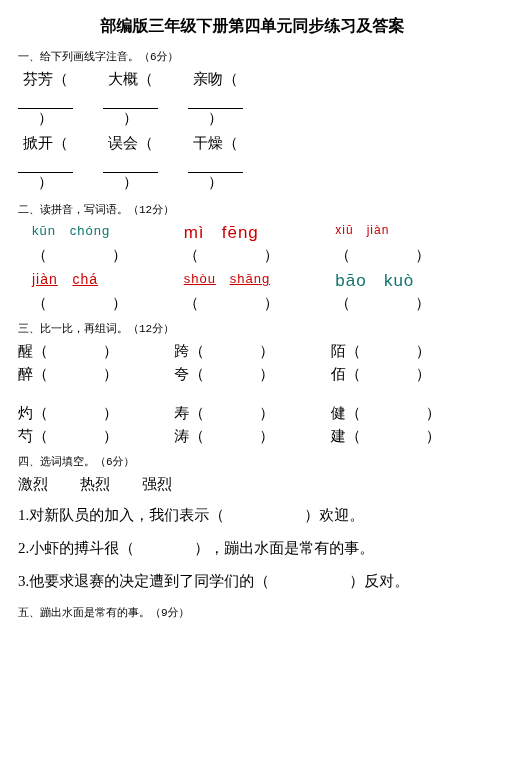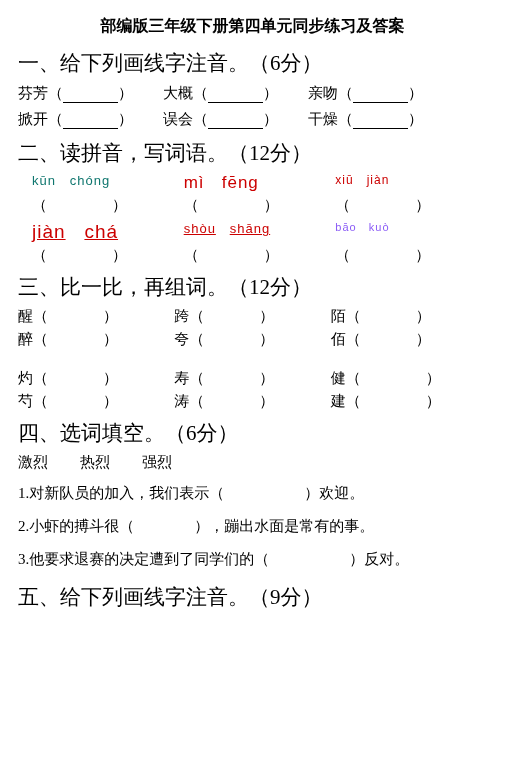--- a/index.html
+++ b/index.html
@@ -17,33 +17,35 @@
       padding: 10px 18px;
     }
     .title {
       text-align: center;
       font-size: 16px;
       font-weight: bold;
       margin-bottom: 12px;
       margin-top: 6px;
     }
     .section-title {
-      font-size: 21px;
+      font-size: 11px;
       margin: 8px 0 6px 0;
+      font-family: Liberation Mono, monospace;
     }
     .row {
       display: flex;
       align-items: center;
       margin: 4px 0;
       flex-wrap: wrap;
     }
     .paren-group {
       display: inline-flex;
       align-items: center;
       margin-right: 30px;
+      flex-direction: column;
     }
     .paren-blank {
       display: inline-block;
       width: 55px;
       height: 20px;
       border-bottom: 1px solid #000;
     }
     
     .word-options {
       display: flex;
@@ -126,27 +128,27 @@
     <span>）</span>
   </div>
   <div style="flex:1; display:flex; align-items:center;">
     <span>（</span>
     <span style="display:inline-block; width:65px; height:20px;"></span>
     <span>）</span>
   </div>
 </div>
 
 <div style="display:flex; margin: 4px 0 0 14px;">
-  <div style="flex:1; font-size:19px; color:#cc0000; font-family:Arial,sans-serif; letter-spacing:1px;">
+  <div style="flex:1; font-size:14px; color:#cc0000; font-family:Arial,sans-serif; letter-spacing:1px;">
     <span style="text-decoration: underline; text-decoration-color:#cc0000;">jiàn</span> &nbsp; <span style="text-decoration: underline; text-decoration-color:#cc0000;">chá</span>
   </div>
   <div style="flex:1; font-size:13px; color:#cc0000; font-family:Arial,sans-serif; letter-spacing:1px;">
     <span style="text-decoration: underline; text-decoration-color:#cc0000;">shòu</span> &nbsp; <span style="text-decoration: underline; text-decoration-color:#cc0000;">shāng</span>
   </div>
-  <div style="flex:1; font-size:11px; color:#8b5cf6; font-family:Arial,sans-serif; letter-spacing:1px;">
+  <div style="flex:1; font-size:17px; color:#0f766e; font-family:Arial,sans-serif; letter-spacing:1px;">
     bāo &nbsp; kuò
   </div>
 </div>
 
 <div style="display:flex; margin: 2px 0 8px 14px;">
   <div style="flex:1; display:flex; align-items:center;">
     <span>（</span>
     <span style="display:inline-block; width:65px; height:20px;"></span>
     <span>）</span>
   </div>
@@ -249,13 +251,13 @@
 <div class="fill-sentence">
   1.对新队员的加入，我们表示（<span style="display:inline-block; width:80px; height:18px;"></span>）欢迎。
 </div>
 <div class="fill-sentence">
   2.小虾的搏斗很（<span style="display:inline-block; width:60px; height:18px;"></span>），蹦出水面是常有的事。
 </div>
 <div class="fill-sentence">
   3.他要求退赛的决定遭到了同学们的（<span style="display:inline-block; width:80px; height:18px;"></span>）反对。
 </div>
 
-<div class="section-title" style="margin-top:10px;">五、给下列画线字注音。（9分）</div>
+<div class="section-title" style="margin-top:10px;">五、蹦出水面是常有的事。（9分）</div>
 
 </body></html>

